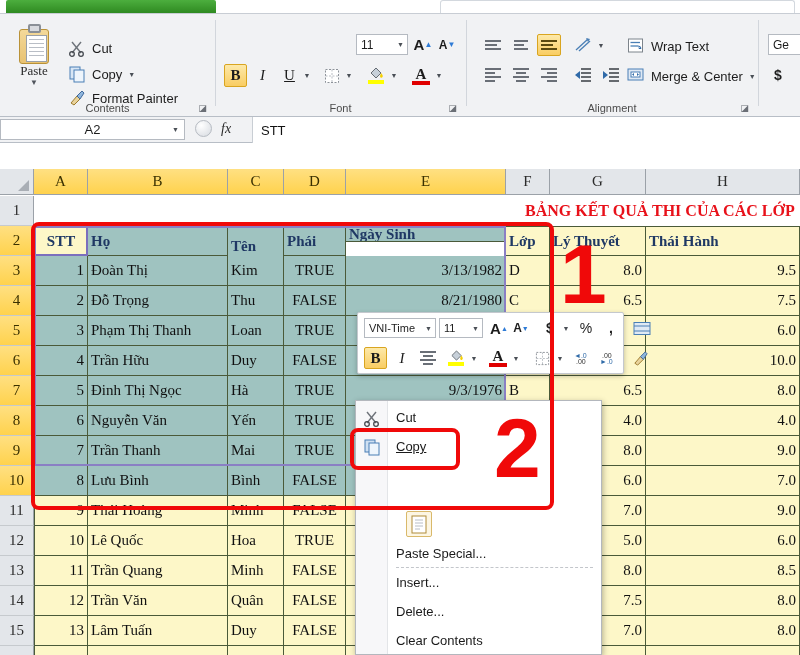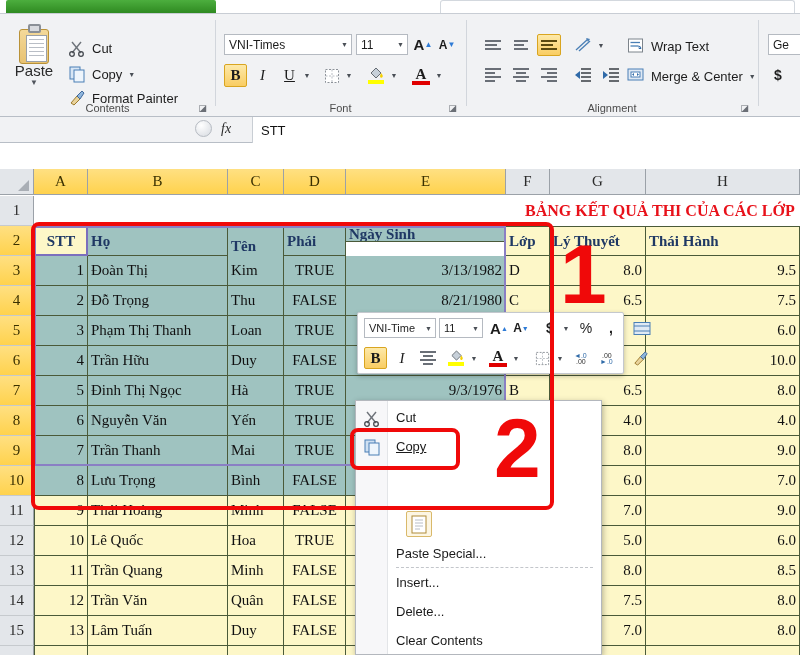--- a/index.html
+++ b/index.html
@@ -29,21 +29,21 @@
   .paste-btn { position:absolute; left:6px; top:8px; width:56px; height:78px;
      text-align:center; cursor:pointer; }
   .paste-ico { width:34px; height:40px; margin:2px auto 0; position:relative; }
   .paste-ico .clipbody{position:absolute;left:2px;top:5px;width:30px;height:35px;
      background:linear-gradient(180deg,#f4d99a,#e8c271);border:1px solid #b99238;border-radius:3px;}
   .paste-ico .sheet{position:absolute;left:9px;top:11px;width:21px;height:27px;background:#fff;
      border:1px solid #9aa0a8;}
   .paste-ico .sheet i{display:block;height:1px;background:#b9bec6;margin:3px 2px;}
   .paste-ico .clip{position:absolute;left:11px;top:0px;width:13px;height:9px;
      border:2px solid #8a8f96;border-radius:2px;background:#d8dade;}
-  .paste-lbl { font-size:15px; color:#2b2b2b; line-height:14px; }
+  .paste-lbl { font-size:13px; color:#2b2b2b; line-height:14px;font-family:Liberation Serif, serif; }
   .paste-arrow { font-size:8px; color:#50555c; line-height:9px; }
 
   .cb-item { position:absolute; height:24px; font-size:13px; color:#1c1c1c;
      display:flex; align-items:center; gap:6px; cursor:pointer; }
   .cb-ico { width:18px; height:18px; display:inline-block; position:relative; }
 
   
   .fld { position:absolute; background:#fff; border:1px solid #b5bac1;
      height:21px; display:flex; align-items:center; font-size:12px; color:#1c1c1c;
      padding-left:4px; cursor:pointer; }
@@ -207,24 +207,20 @@
         </span>
         <span>Format Painter</span>
       </div>
 
       <div class="grp-title">Contents</div>
       <div class="grp-launcher" style="right:8px;">◪</div>
     </div>
     <div class="grp-sep" style="left:215px;"></div>
 
     <div class="grp" style="left:216px;width:249px;">
-      <div class="fld" style="left:8px;top:20px;width:128px;">
-        <span class="cv">VNI-Times</span>
-        <span class="dd">▼</span>
-      </div>
       <div class="fld" style="left:140px;top:20px;width:52px;">
         <span class="cv">11</span>
         <span class="dd">▼</span>
       </div>
       <div class="rbtn" style="left:196px;top:20px;width:22px;height:21px;font-size:15px;font-weight:bold;">
         <span>A</span>
           <sup style="font-size:8px;color:#2e7bd6;">▲</sup>
       </div>
       <div class="rbtn" style="left:220px;top:20px;width:22px;height:21px;font-size:12px;font-weight:bold;">
         <span>A</span>
@@ -385,20 +381,24 @@
       <div class="fld" style="left:9px;top:20px;width:48px;">
         <span class="cv">Ge</span>
       </div>
       <div class="rbtn" style="left:9px;top:50px;width:20px;height:22px;font-weight:bold;font-size:14px;">
         <span>$</span>
       </div>
     </div>
   </div>
 
   <div class="fbar">
+    <div class="namebox">
+      <span>A2</span>
+      <span class="ddn">▼</span>
+    </div>
     <div class="fx-grp">
       <span class="circbtn"></span>
       <span class="fx">fx</span>
     </div>
     <div class="fcontent">STT</div>
   </div>
 
   <div class="gridwrap">
     <div class="corner"></div>
     <div class="colhdr">
@@ -489,21 +489,21 @@
         <div class="cell bord num yel-fill" style="left: 646px; top: 237px; width: 154px; height: 30px;">4.0</div>
         <div class="cell bord num sel-fill" style="left: 34px; top: 267px; width: 54px; height: 30px; border-left: 1px solid rgb(74, 90, 57);">7</div>
         <div class="cell bord sel-fill" style="left: 88px; top: 267px; width: 140px; height: 30px;">Trần Thanh</div>
         <div class="cell bord sel-fill" style="left: 228px; top: 267px; width: 56px; height: 30px;">Mai</div>
         <div class="cell bord ctr sel-fill" style="left: 284px; top: 267px; width: 62px; height: 30px;">TRUE</div>
         <div class="cell bord num sel-fill" style="left: 346px; top: 267px; width: 160px; height: 30px;"></div>
         <div class="cell bord yel-fill" style="left: 506px; top: 267px; width: 44px; height: 30px;"></div>
         <div class="cell bord num yel-fill" style="left: 550px; top: 267px; width: 96px; height: 30px;">8.0</div>
         <div class="cell bord num yel-fill" style="left: 646px; top: 267px; width: 154px; height: 30px;">9.0</div>
         <div class="cell bord num sel-fill" style="left: 34px; top: 297px; width: 54px; height: 30px; border-left: 1px solid rgb(74, 90, 57);">8</div>
-        <div class="cell bord sel-fill" style="left: 88px; top: 297px; width: 140px; height: 30px;">Lưu Trọng</div>
+        <div class="cell bord sel-fill" style="left: 88px; top: 297px; width: 140px; height: 30px;">Lưu Bình</div>
         <div class="cell bord sel-fill" style="left: 228px; top: 297px; width: 56px; height: 30px;">Bình</div>
         <div class="cell bord ctr sel-fill" style="left: 284px; top: 297px; width: 62px; height: 30px;">FALSE</div>
         <div class="cell bord num sel-fill" style="left: 346px; top: 297px; width: 160px; height: 30px;"></div>
         <div class="cell bord yel-fill" style="left: 506px; top: 297px; width: 44px; height: 30px;"></div>
         <div class="cell bord num yel-fill" style="left: 550px; top: 297px; width: 96px; height: 30px;">6.0</div>
         <div class="cell bord num yel-fill" style="left: 646px; top: 297px; width: 154px; height: 30px;">7.0</div>
         <div class="cell bord num yel-fill" style="left: 34px; top: 327px; width: 54px; height: 30px; border-left: 1px solid rgb(74, 90, 57);">9</div>
         <div class="cell bord yel-fill" style="left: 88px; top: 327px; width: 140px; height: 30px;">Thái Hoàng</div>
         <div class="cell bord yel-fill" style="left: 228px; top: 327px; width: 56px; height: 30px;">Minh</div>
         <div class="cell bord ctr yel-fill" style="left: 284px; top: 327px; width: 62px; height: 30px;">FALSE</div>

